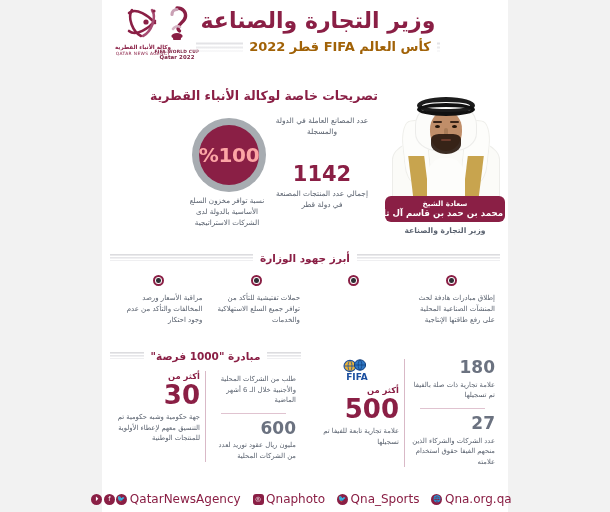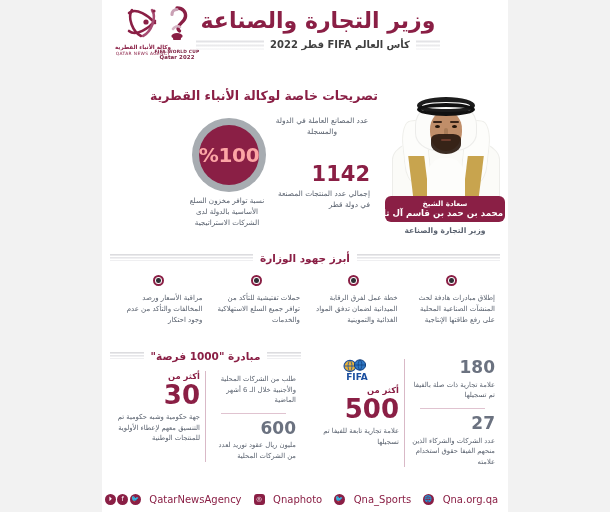--- a/index.html
+++ b/index.html
@@ -39,21 +39,21 @@
     position:absolute; right:60px; left:86px; top:8px; text-align:center;
   }
   .title-main {
     font-size:22px; font-weight:bold; color:#8a1f45; line-height:1.15;
     letter-spacing:-.3px;
   }
   .title-sub-wrap{
     margin-top:6px; position:relative; display:flex; justify-content:center; align-items:center;
   }
   .title-sub {
-    font-size:10px; font-weight:bold; color:#404040;
+    font-size:13px; font-weight:bold; color:#a16207;
     background:#ffffff; padding:0 6px; position:relative; z-index:2;margin-left:44px;
   }
   .sub-rule {
     position:absolute; left:8px; right:8px; top:50%; height:9px;
     background:
       linear-gradient(#e3e3e6,#e3e3e6) 0 0/100% 2px no-repeat,
       linear-gradient(#eaeaec,#eaeaec) 0 4px/100% 2px no-repeat,
       linear-gradient(#f0f0f2,#f0f0f2) 0 8px/100% 1px no-repeat;
     transform:translateY(-50%); z-index:1;
   }
@@ -125,21 +125,21 @@
     border-radius:6px;
   }
   .name-hon{font-size:7.2px; font-weight:bold; line-height:1.25;}
   .name-main{font-size:8.6px; font-weight:bold; line-height:1.3; white-space:nowrap;}
   .name-role{
     position:absolute; right:3px; top:226px; width:120px; text-align:center;
     font-size:7.6px; color:#5b6370; font-weight:bold;
   }
 
   .stat-a{ position:absolute; right:138px; top:112px; width:96px; text-align:center;}
-  .stat-b{ position:absolute; right:138px; top:164px; width:96px; text-align:right;}
+  .stat-b{ position:absolute; right:138px; top:164px; width:96px; text-align:center;}
   .stat-num{ font-size:21px; font-weight:bold; color:#8a1f45; line-height:1;}
   .stat-txt{ font-size:7.4px; color:#58606d; line-height:1.45; margin-top:4px;}
 
   .circle-wrap{ position:absolute; right:242px; top:118px; width:74px; height:74px;}
   .ring{
     position:absolute; inset:0; border-radius:50%; background:#a7acb1;
   }
   .disc{
     position:absolute; inset:7px; border-radius:50%; background:#8a1f45;
     display:flex; align-items:center; justify-content:center;
@@ -193,21 +193,21 @@
     position:absolute; left:0; right:0; bottom:0; height:26px;
     background:#ffffff; display:flex; align-items:center; justify-content:center;
     gap:5px; direction:ltr;
   }
   .fico{
     width:11px;height:11px;border-radius:50%;background:#8a1f45;
     display:flex;align-items:center;justify-content:center;color:#fff;font-size:6.5px;
     flex:0 0 auto;
   }
   .fico.sq{ border-radius:3px; }
-  .fhandle{ font-size:10px; color:#8a1f45; margin-right:7px; margin-left:7px; white-space:nowrap;}
+  .fhandle{ font-size:12px; color:#8a1f45; margin-right:7px; margin-left:1px; white-space:nowrap;}
   .fgroup{ display:flex; align-items:center; gap:1.5px; }
 </style>
 </head>
 <body>
 
 <div id="page">
   <div class="sheet">
 
     <div class="header">
 
@@ -304,21 +304,20 @@
               <span class="o"></span>
               <span class="i"></span>
             </div>
           <div class="eff-txt">إطلاق مبادرات هادفة لحث المنشآت الصناعية المحلية على رفع طاقتها الإنتاجية</div>
         </div>
         <div class="eff-col">
           <div class="bullseye">
               <span class="o"></span>
               <span class="i"></span>
             </div>
-          <div class="eff-txt">خطة عمل لفرق الرقابة الميدانية لضمان تدفق المواد الغذائية والتموينية</div>
         </div>
         <div class="eff-col">
           <div class="bullseye">
               <span class="o"></span>
               <span class="i"></span>
             </div>
           <div class="eff-txt">حملات تفتيشية للتأكد من توافر جميع السلع الاستهلاكية والخدمات</div>
         </div>
         <div class="eff-col">
           <div class="bullseye">

